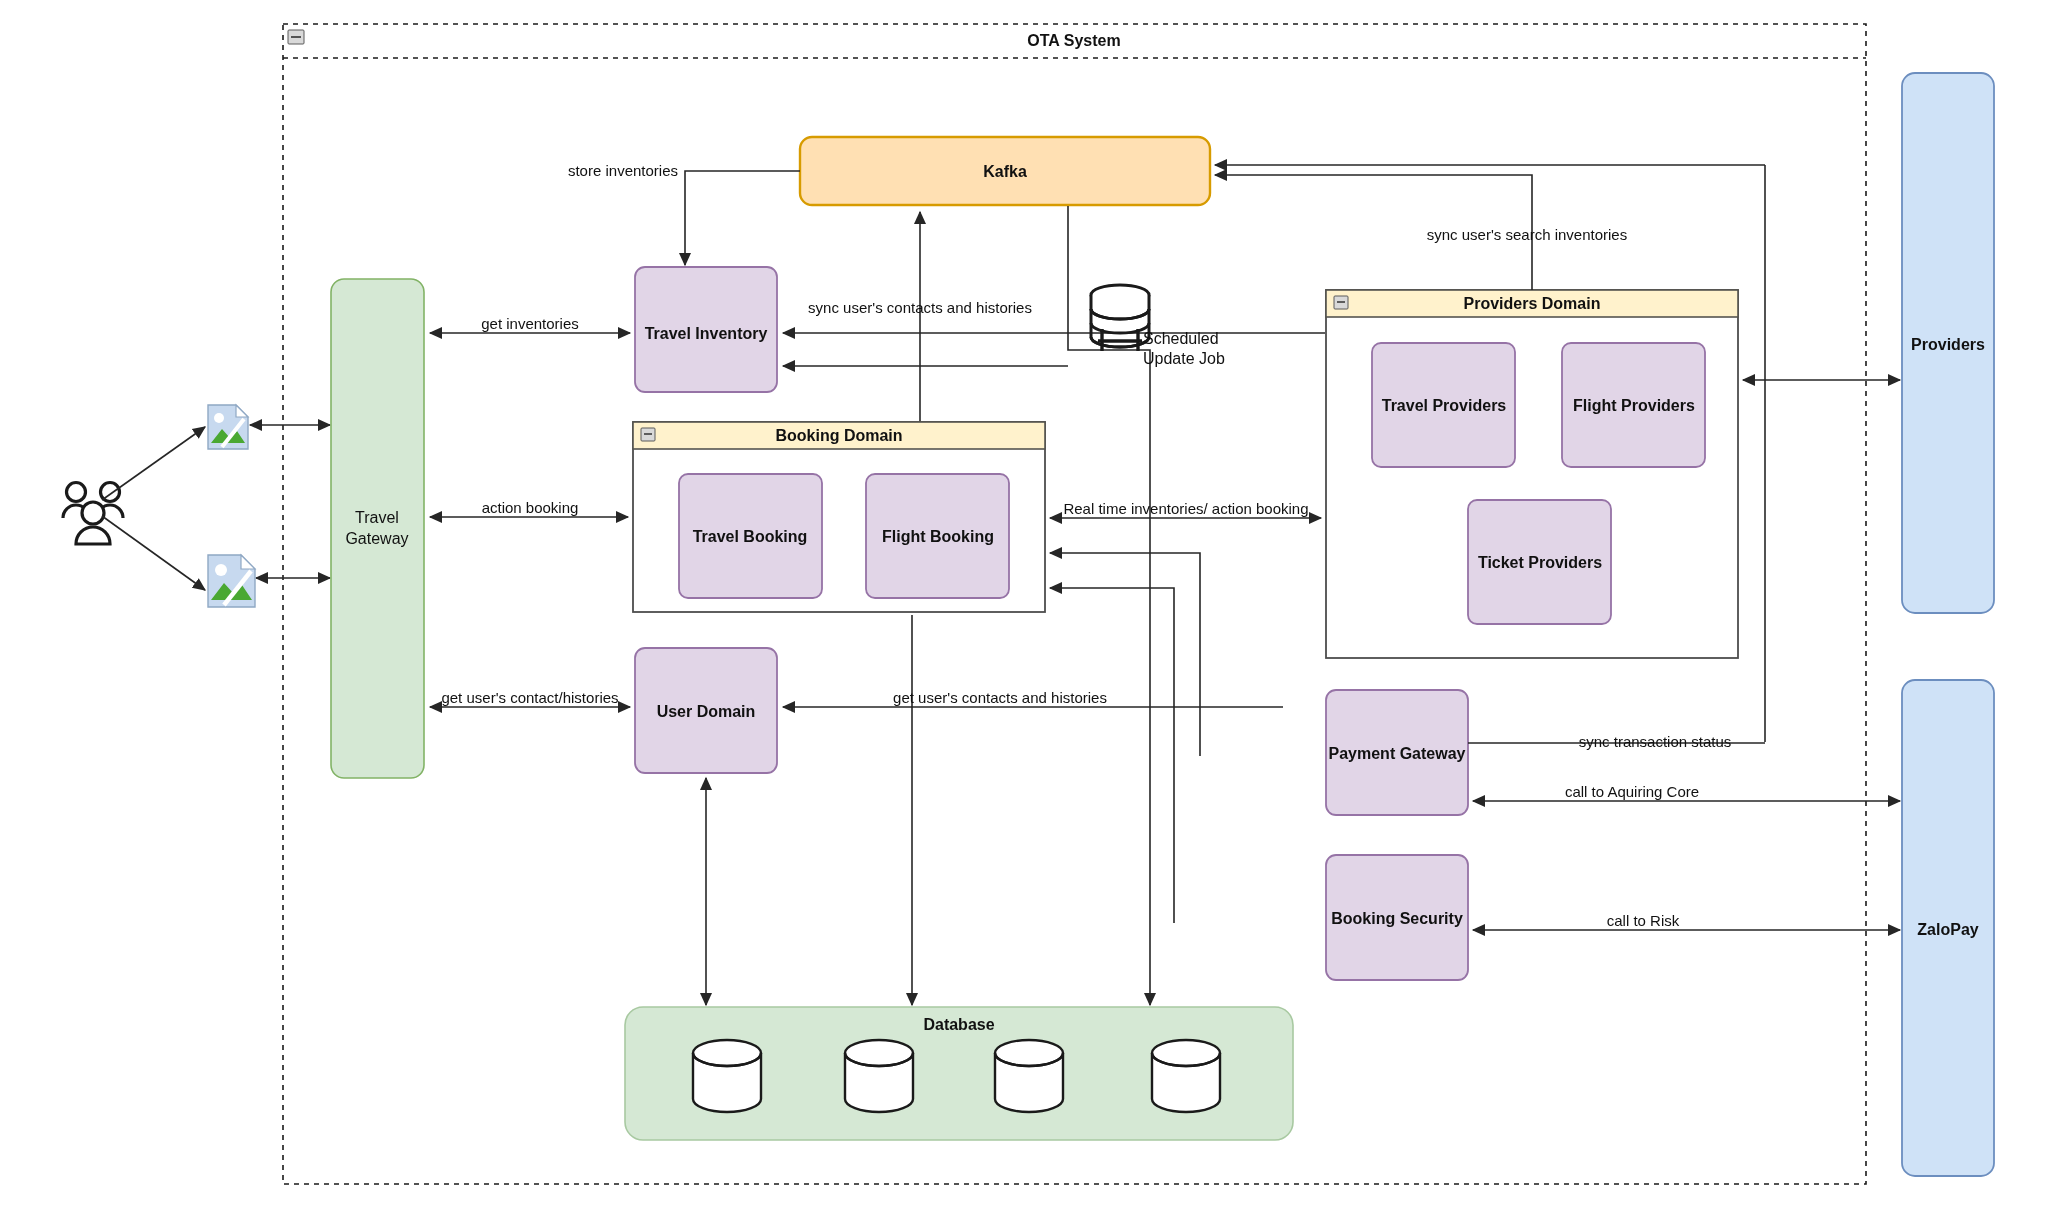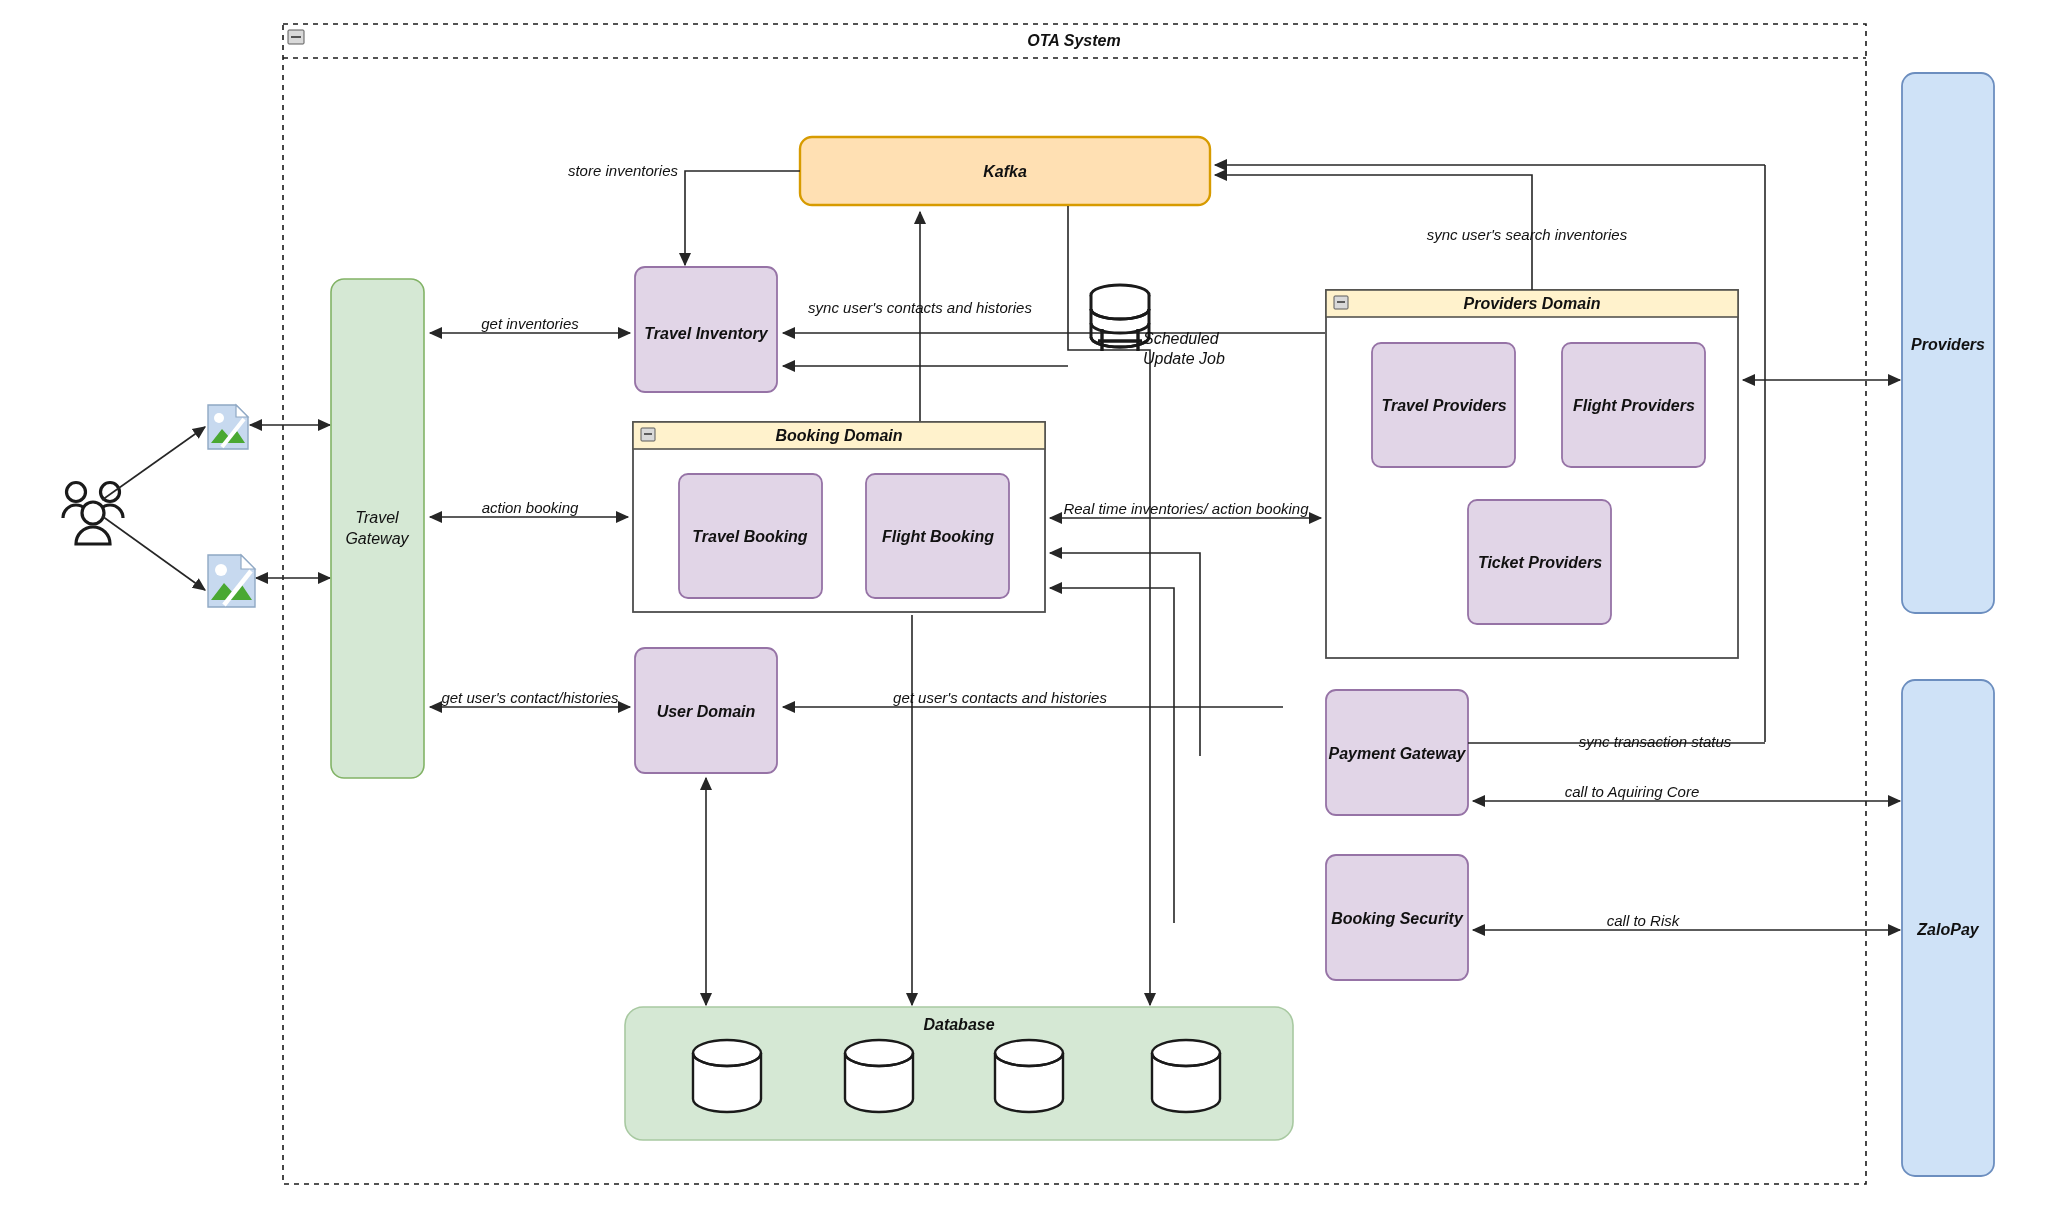--- a/index.html
+++ b/index.html
@@ -10,21 +10,20 @@
   body {
     width: 2048px;
     height: 1214px;
     font-family: "Liberation Sans", sans-serif;
     overflow: hidden;
   }
   #diagram-root {
     position: relative;
     width: 2048px;
     height: 1214px;
-    font-style: italic;
   }
   svg.canvas {
     position: absolute;
     top: 0; left: 0;
     width: 2048px;
     height: 1214px;
   }
   .edge-label {
     font-family: "Liberation Sans", sans-serif;
     font-size: 15px;

